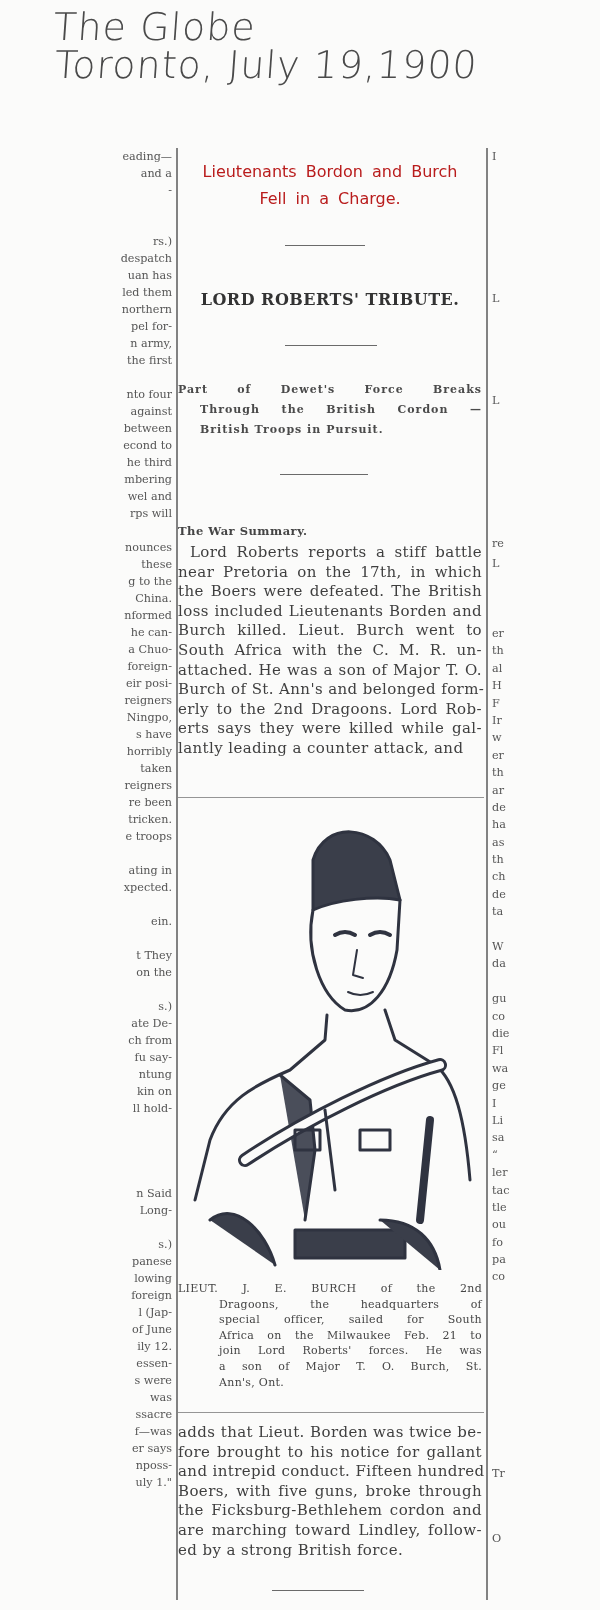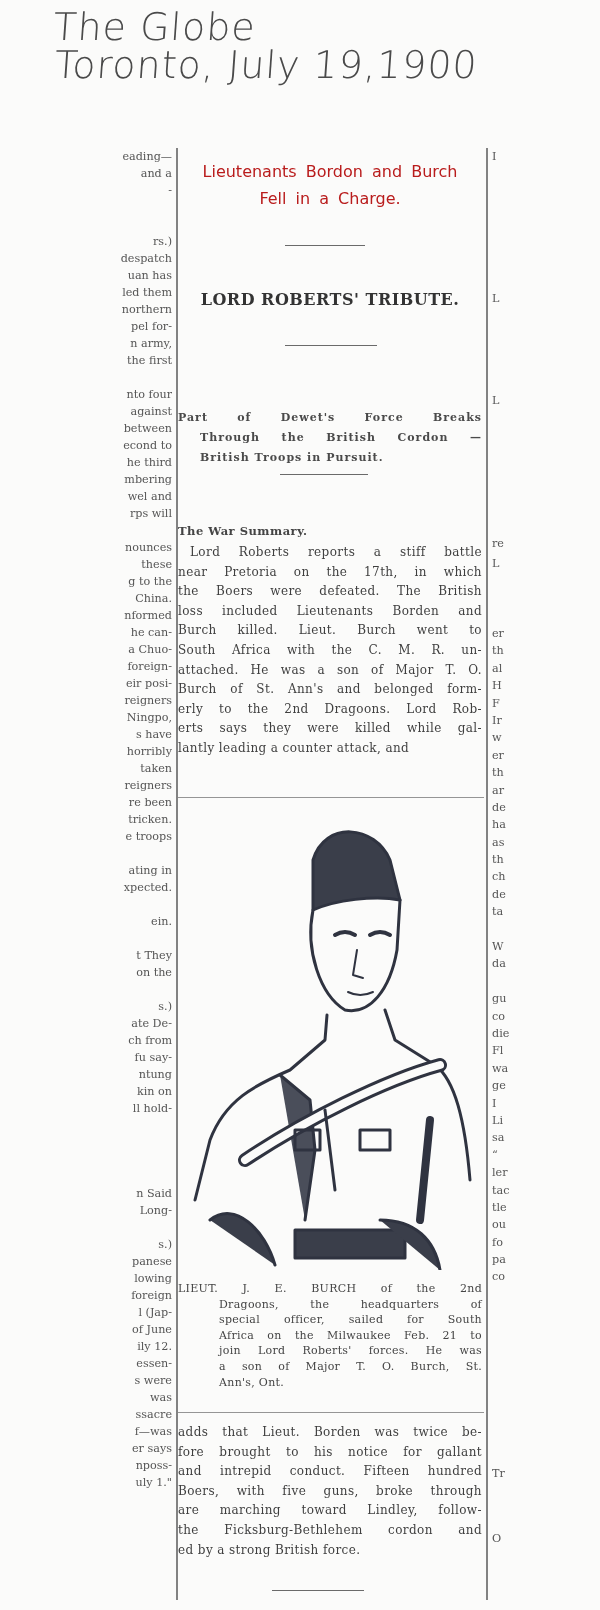--- a/index.html
+++ b/index.html
@@ -44,29 +44,29 @@
     }
     .headline2 {
       top: 290px; text-align: center;
       font-family: "DejaVu Serif", serif; font-weight: bold;
       font-size: 16px; letter-spacing: .5px; color: #333;
     }
     .deck {
       top: 380px; font-family: "DejaVu Serif", serif; font-weight: bold;
       font-size: 11px; line-height: 20px; color: #4a4a4a; letter-spacing: 1px;
     }
-    .deck .d1 { text-align: justify; text-align-last: justify; margin-top: 28px; }
+    .deck .d1 { text-align: justify; text-align-last: justify; }
     .deck .d2, .deck .d3 { padding-left: 22px; }
     .deck .d2 { text-align: justify; text-align-last: justify; }
     .subhead {
       top: 524px; font-family: "DejaVu Serif", serif; font-weight: bold;
       font-size: 11.5px; color: #444; letter-spacing: .5px;
     }
     .body {
-      font-family: "DejaVu Serif", serif; font-size: 12px; line-height: 19.6px;
+      font-family: "DejaVu Serif", serif; font-size: 15px; line-height: 19.6px;
       color: #3f3f3f; letter-spacing: .4px;
     }
     .body .ln { white-space: nowrap; text-align: justify; text-align-last: justify; }
     .body .ln.last { text-align-last: left; }
     .body .ln.indent { padding-left: 12px; }
     .p1 { top: 543px; }
     .p2 { top: 1423px; }
 
     .caption {
       position: absolute; left: 178px; top: 1281px; width: 304px;
@@ -303,18 +303,18 @@
     <div class="ln last">Ann's, Ont.</div>
   </div>
 
 <div class="hrule" style="left:178px; top:1412px; width:306px; opacity:.7;"></div>
 
 <div class="main body p2" id="p2" style="position:absolute;">
     <div class="ln">adds that Lieut. Borden was twice be-</div>
     <div class="ln">fore brought to his notice for gallant</div>
     <div class="ln">and intrepid conduct. Fifteen hundred</div>
     <div class="ln">Boers, with five guns, broke through</div>
+    <div class="ln">the Ficksburg-Bethlehem cordon and</div>
     <div class="ln">are marching toward Lindley, follow-</div>
-    <div class="ln">the Ficksburg-Bethlehem cordon and</div>
     <div class="ln last">ed by a strong British force.</div>
   </div>
 
 <div class="hrule" style="left:272px; top:1590px; width:92px;"></div>
 
 </body></html>

